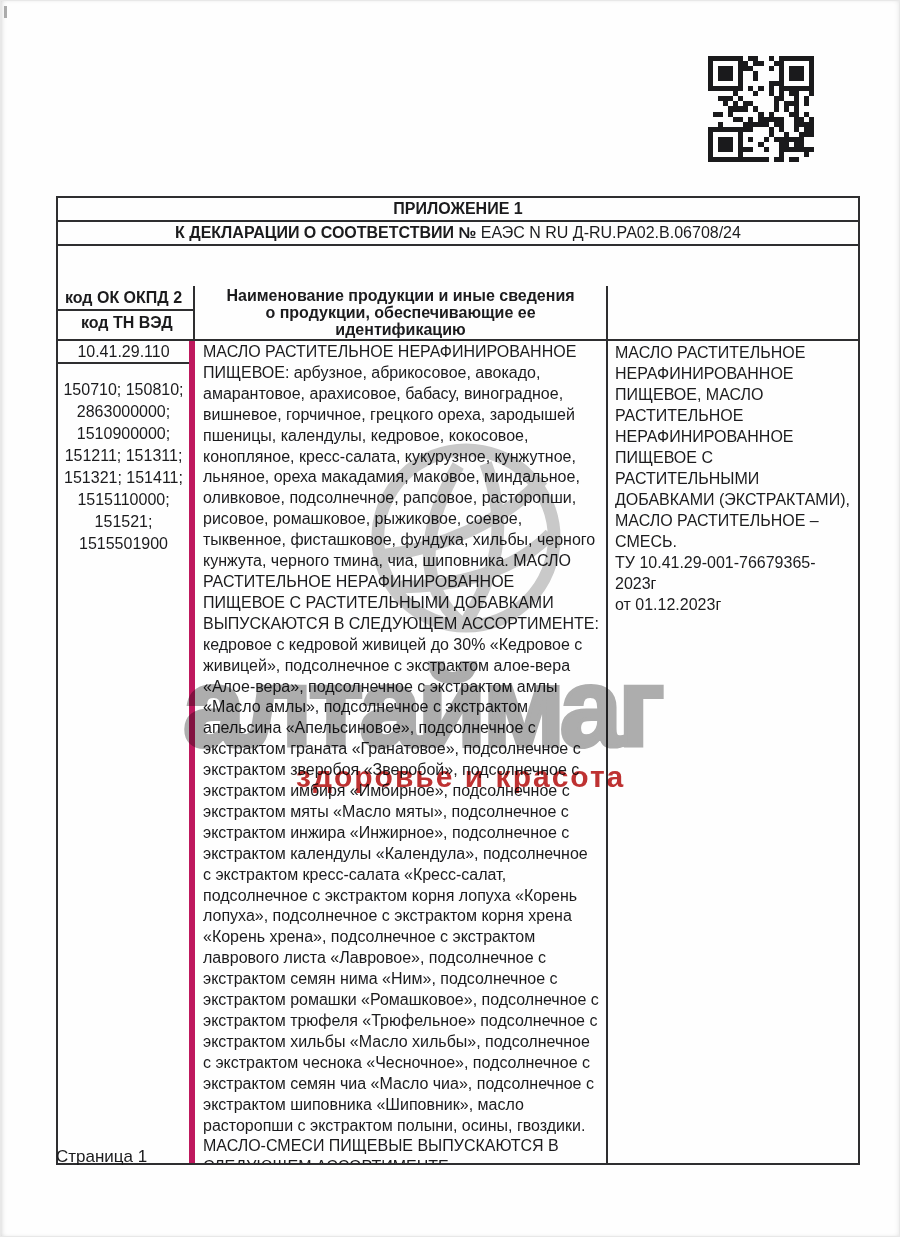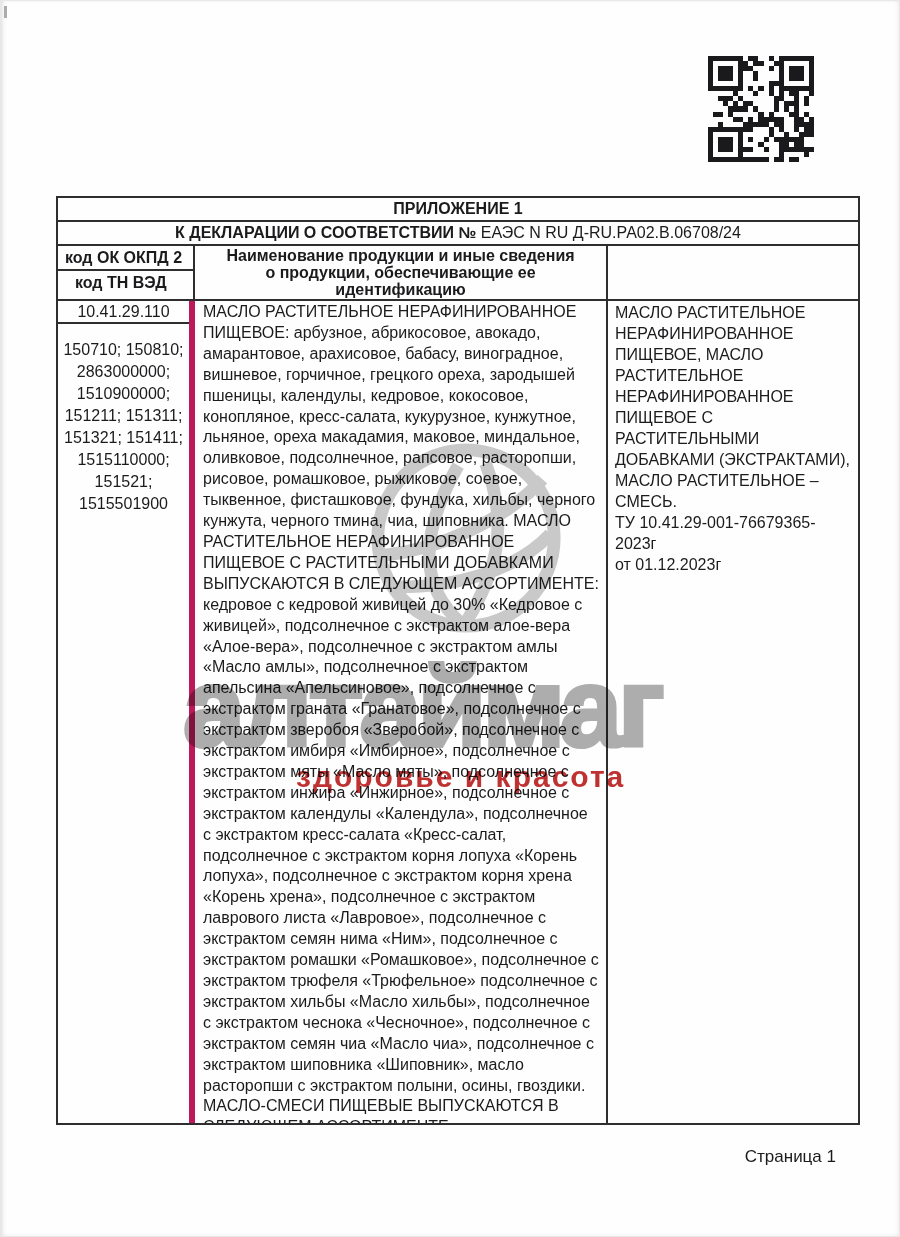--- a/index.html
+++ b/index.html
@@ -38,38 +38,38 @@
   
   .doc-table{
     position:absolute;left:56px;top:196px;width:804px;
     border:2px solid #2e2e30;box-sizing:border-box;
     background:transparent;z-index:2;
   }
   .tr-title{height:22px;line-height:22px;text-align:center;font-weight:bold;font-size:16px;border-bottom:2px solid #2e2e30;}
   .tr-decl{height:22px;line-height:22px;text-align:center;font-size:16px;border-bottom:2px solid #2e2e30;}
   .tr-decl .lbl{font-weight:bold;}
   .tr-sub{height:19px;line-height:19px;text-align:center;font-size:15px;border-bottom:2px solid #2e2e30;}
-  .tr-head{display:grid;grid-template-columns:137px 413px 1fr;border-bottom:2px solid #2e2e30;}
+  .tr-head{display:grid;grid-template-columns:137px 413px 1fr;border-bottom:2px solid #2e2e30;margin-top:40px;}
   .th-c1{border-right:2px solid #2e2e30;display:flex;flex-direction:column;}
   .th-c1 .a{height:25px;line-height:24px;border-bottom:2px solid #2e2e30;font-weight:bold;font-size:16px;padding-left:7px;box-sizing:border-box;}
-  .th-c1 .b{flex:1;line-height:24px;font-weight:bold;font-size:16px;padding-left:17px;}
+  .th-c1 .b{flex:1;line-height:24px;font-weight:bold;font-size:16px;padding-left:23px;}
   .th-c2{border-right:2px solid #2e2e30;text-align:center;font-weight:bold;font-size:16px;line-height:17px;padding:1px 8px;box-sizing:border-box;}
   .th-c2 span{display:block;max-width:352px;margin:0 auto;}
   .th-c3{text-align:center;font-weight:bold;font-size:16px;line-height:17px;padding:1px 6px;box-sizing:border-box;}
   .tr-body{display:grid;grid-template-columns:137px 413px 1fr;height:822px;overflow:hidden;}
   .td-c1{border-right:6px solid #be185d;text-align:center;font-size:16px;}
   .td-c1 .okpd{height:21px;line-height:21px;border-bottom:2px solid #2e2e30;}
   .td-c1 .codes{padding-top:15px;}
   .td-c1 .codes div{line-height:22px;}
   .td-c2{border-right:2px solid #2e2e30;font-size:16px;line-height:20.9px;padding:1px 7px 0 8px;box-sizing:border-box;text-align:left;}
   .td-c3{font-size:16px;line-height:21px;padding:1px 4px 0 7px;box-sizing:border-box;white-space:pre-line;text-align:left;}
 
   .page-footer{
     position:absolute;left:56px;top:1147px;width:780px;
-    text-align:right;font-size:17px;z-index:2;
+    text-align:left;font-size:17px;z-index:2;
   }
 </style>
 </head>
 <body>
 
 <div class="sheet">
 
   <div class="scan-speck"></div>
 
   <div class="qr-wrap">

